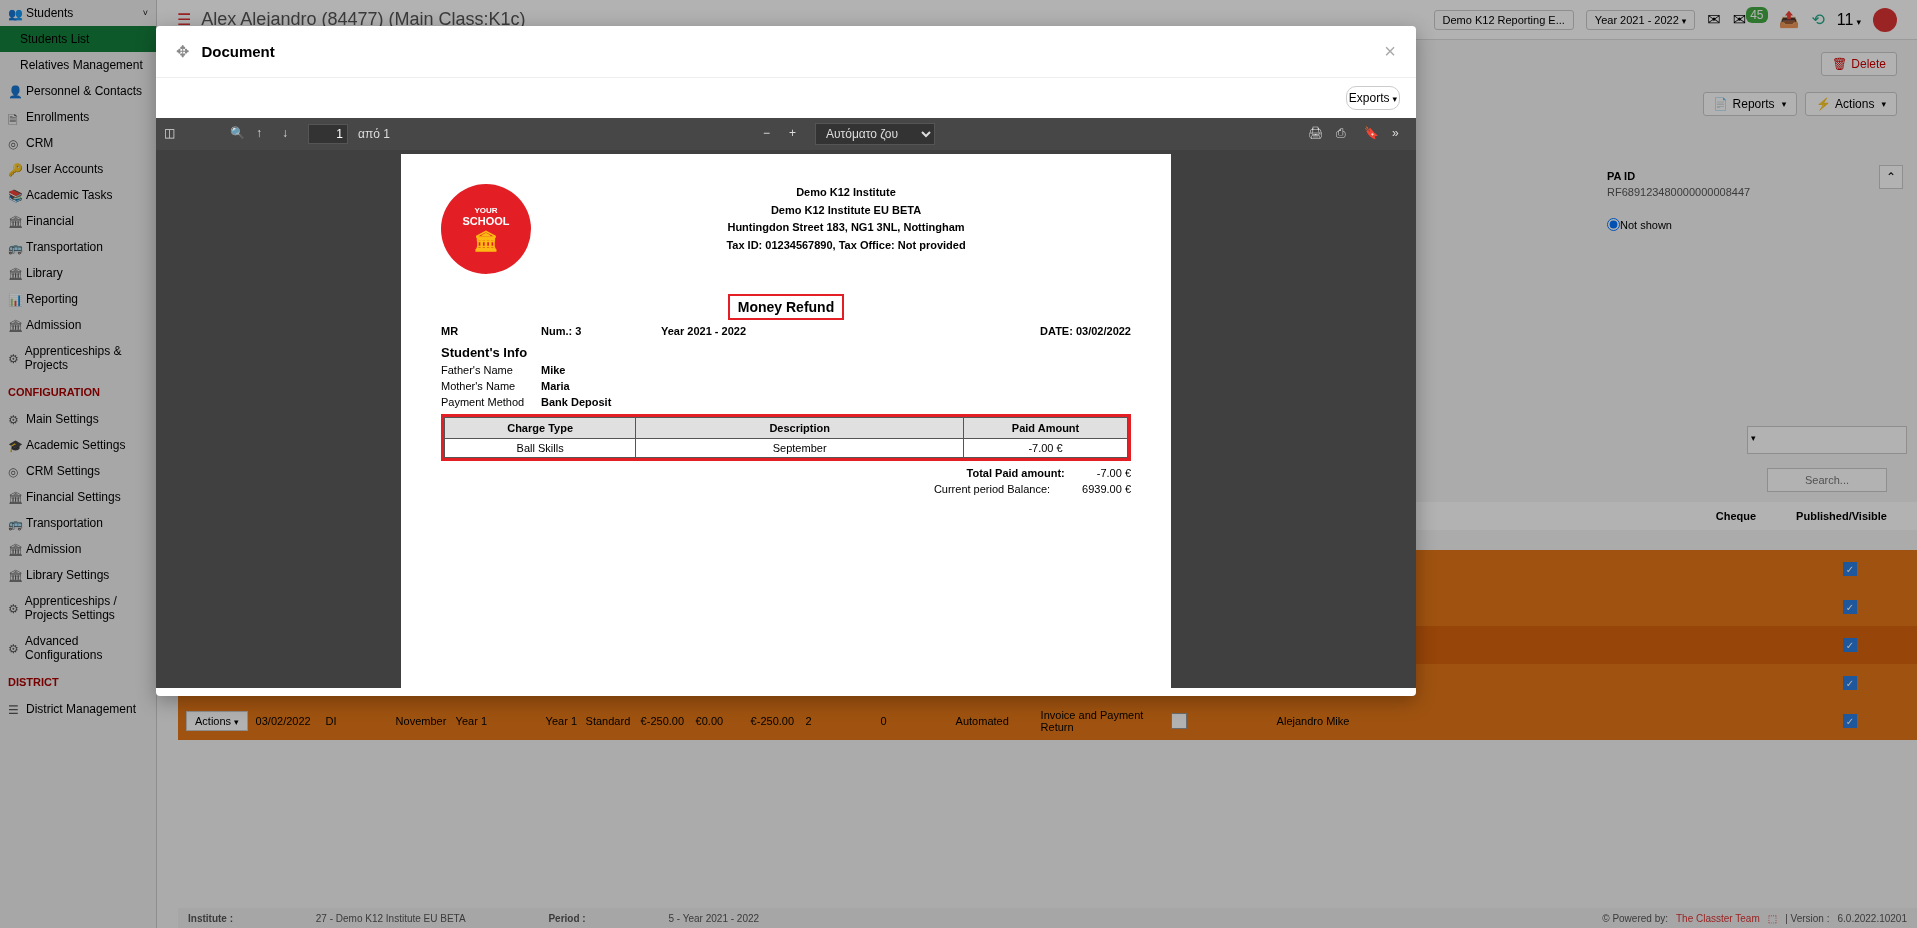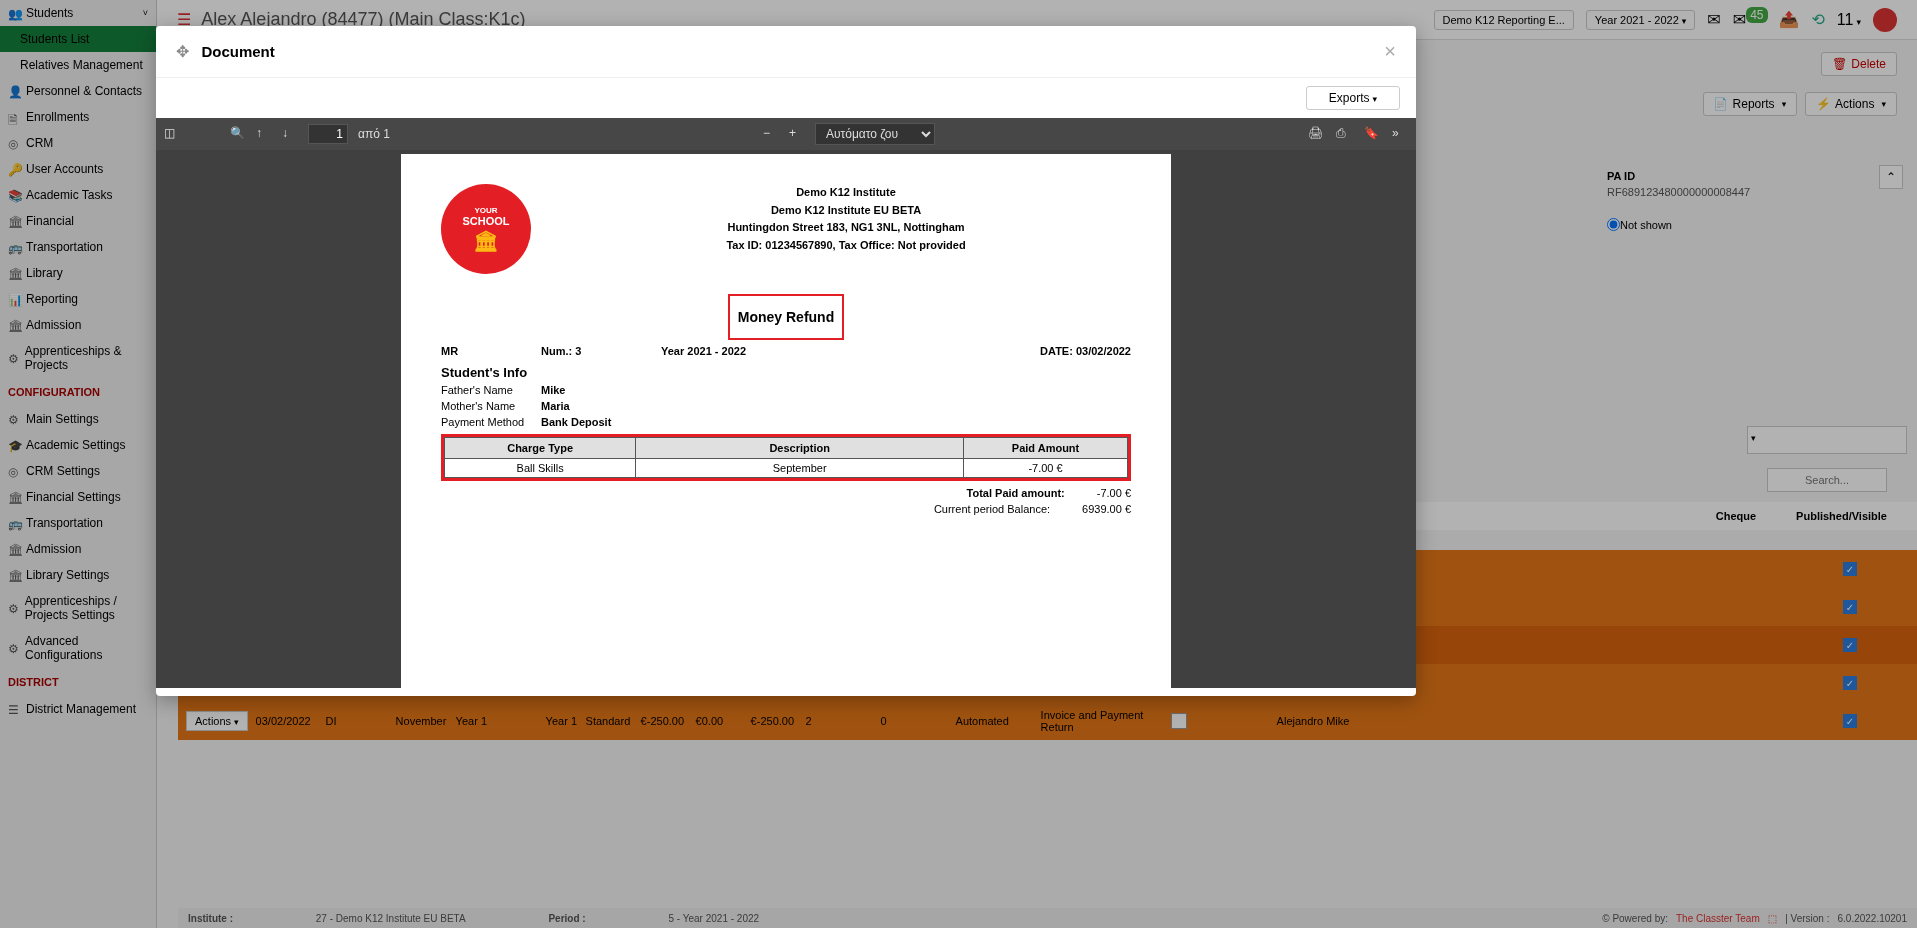--- a/index.html
+++ b/index.html
@@ -28,21 +28,21 @@
     .bg-btn { background: #fff; border: 1px solid #ccc; padding: 4px 10px; font-size: 12px; border-radius: 3px; display: flex; align-items: center; gap: 4px; }
     .bg-btn.danger { color: #c00; }
     
     
     .modal { position: absolute; left: 156px; top: 26px; width: 1260px; height: 670px; background: #fff; z-index: 10; box-shadow: 0 5px 20px rgba(0,0,0,0.3); border-radius: 4px; }
     .modal-header { display: flex; align-items: center; padding: 14px 20px; border-bottom: 1px solid #eee; }
     .modal-drag { color: #888; margin-right: 12px; cursor: move; }
     .modal-title { font-size: 15px; font-weight: 600; flex: 1; }
     .modal-close { color: #aaa; font-size: 20px; cursor: pointer; }
     .modal-toolbar { display: flex; justify-content: flex-end; padding: 8px 16px; }
-    .exports-btn { background: #fff; border: 1px solid #ccc; padding: 4px 22px; font-size: 12px; border-radius: 3px; }
+    .exports-btn { background: #fff; border: 1px solid #ccc; padding: 4px 2px; font-size: 12px; border-radius: 10px; }
     
     
     .pdf-viewer { height: 570px; background: #404040; display: flex; flex-direction: column; }
     .pdf-toolbar { height: 32px; background: #474747; display: flex; align-items: center; padding: 0 8px; gap: 10px; color: #ddd; font-size: 12px; }
     .pdf-tool-icon { width: 16px; height: 16px; cursor: pointer; color: #ddd; }
     .pdf-page-input { width: 40px; height: 20px; background: #333; border: 1px solid #555; color: #fff; text-align: right; padding: 0 4px; font-size: 12px; }
     .pdf-zoom-select { background: #333; border: 1px solid #555; color: #ddd; font-size: 12px; padding: 2px 20px 2px 6px; width: 120px; }
     .pdf-spacer { flex: 1; }
     .pdf-toolbar-right { display: flex; gap: 12px; margin-left: auto; }
     
@@ -50,21 +50,21 @@
     .pdf-page { width: 770px; height: 540px; background: #fff; padding: 30px 40px; position: relative; }
     
     
     .doc-header { display: flex; gap: 30px; margin-bottom: 20px; }
     .school-logo { width: 90px; height: 90px; background: #e31e24; border-radius: 50%; display: flex; flex-direction: column; align-items: center; justify-content: center; color: #fff; font-size: 9px; font-weight: bold; }
     .school-logo-text1 { font-size: 8px; }
     .school-logo-text2 { font-size: 11px; }
     .school-building { font-size: 20px; color: #fdb913; margin-top: 2px; }
     .doc-info { flex: 1; text-align: center; font-size: 11px; font-weight: bold; line-height: 1.6; }
     
-    .doc-title-box { border: 2px solid #e31e24; display: inline-block; padding: 12px 8px; margin: 0 auto; }
+    .doc-title-box { border: 2px solid #e31e24; display: inline-block; padding: 2px 8px; margin: 0 auto; }
     .doc-title-wrap { text-align: center; margin-bottom: 5px; }
     .doc-title { font-size: 14px; font-weight: bold; }
     
     .doc-meta-row { display: flex; font-size: 11px; font-weight: bold; margin-bottom: 8px; }
     .doc-meta-1 { width: 100px; }
     .doc-meta-2 { width: 120px; }
     .doc-meta-3 { flex: 1; }
     .doc-meta-4 { }
     
     .student-info-title { font-size: 13px; font-weight: bold; margin: 8px 0 4px; }

